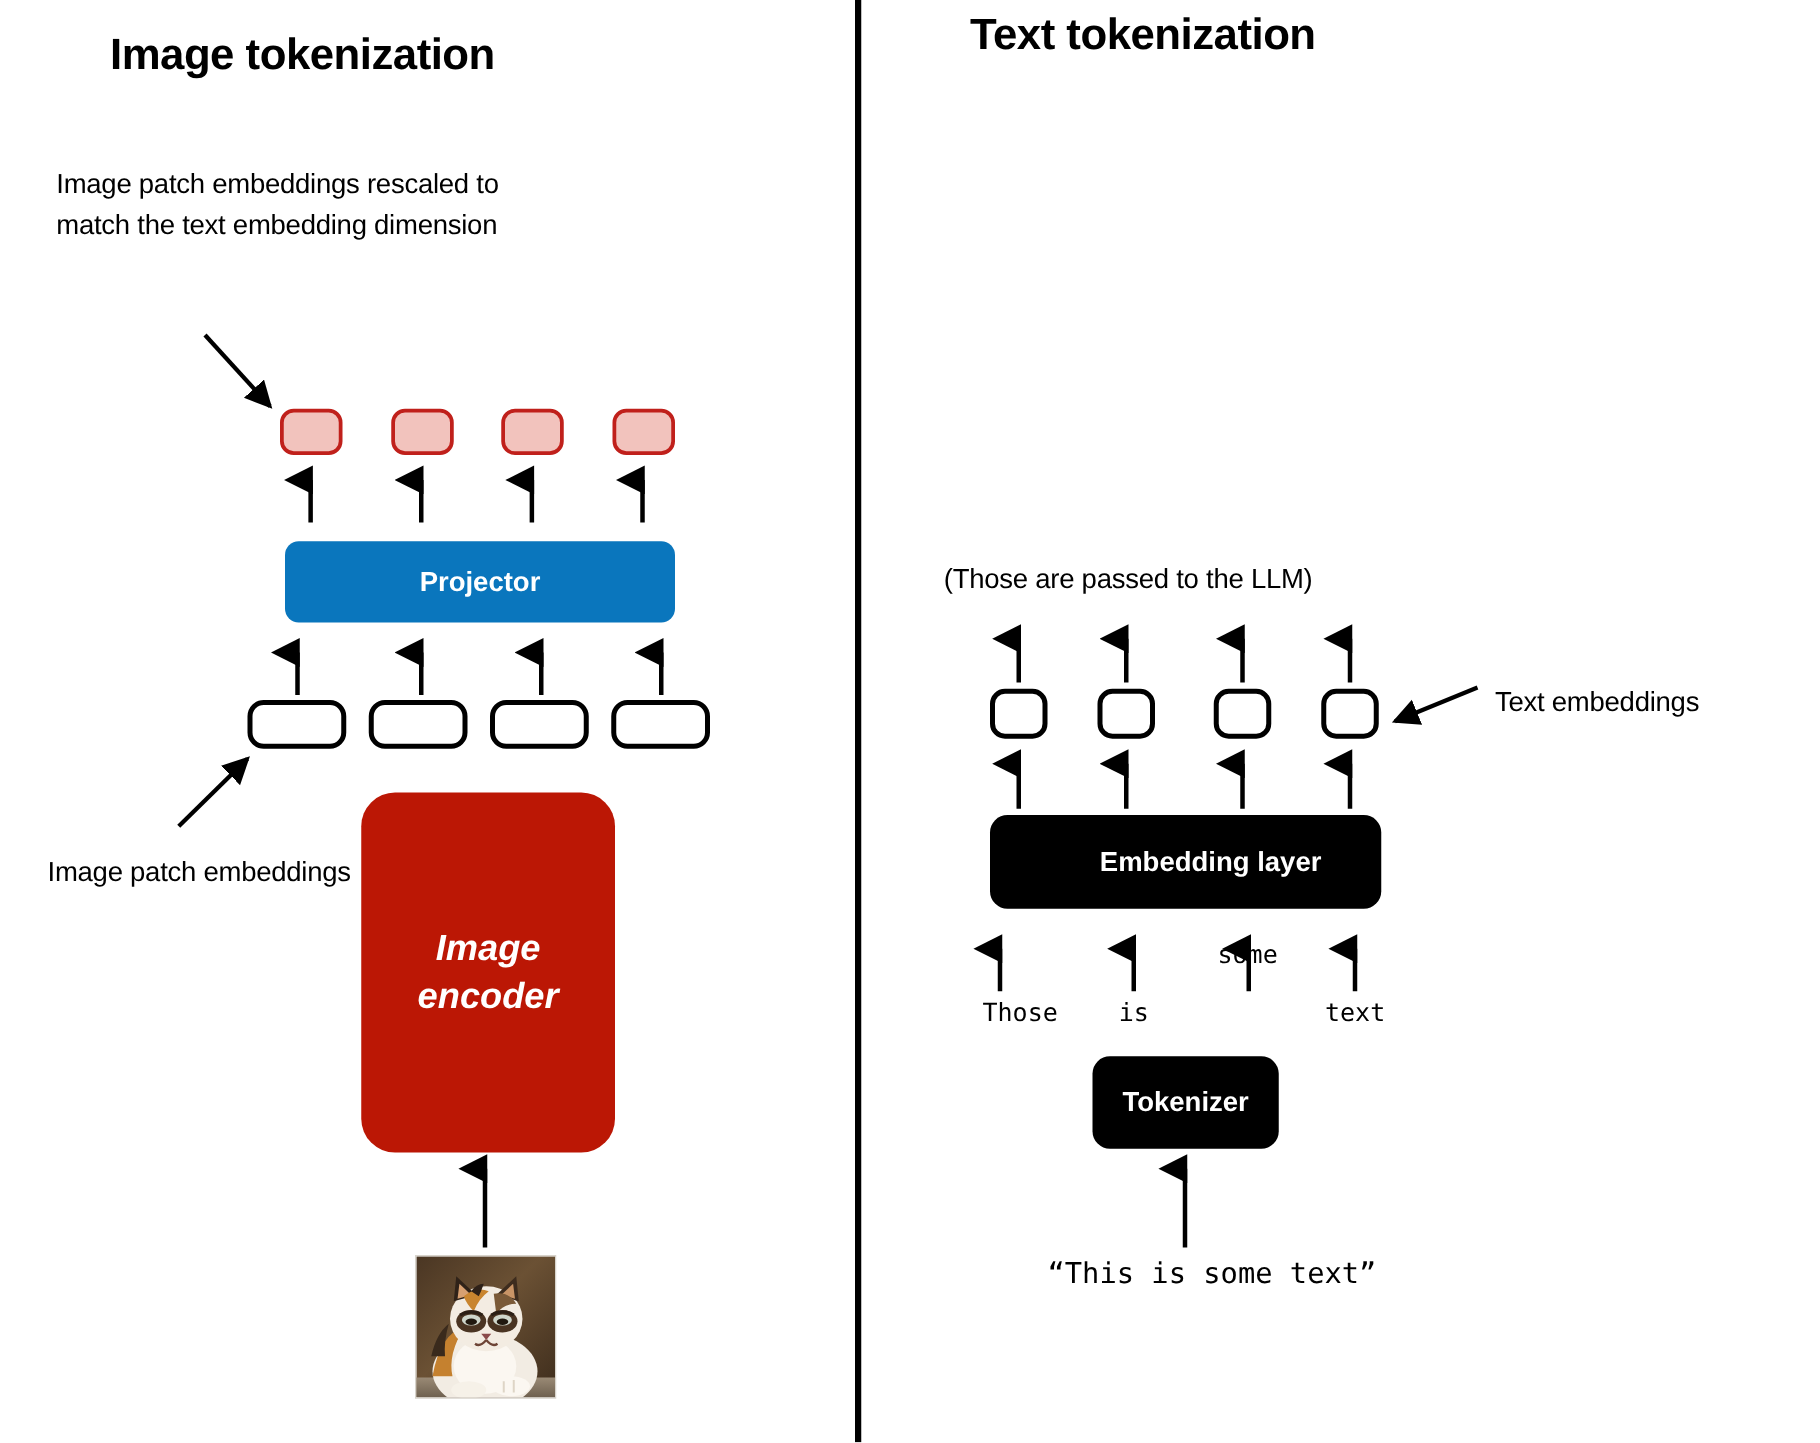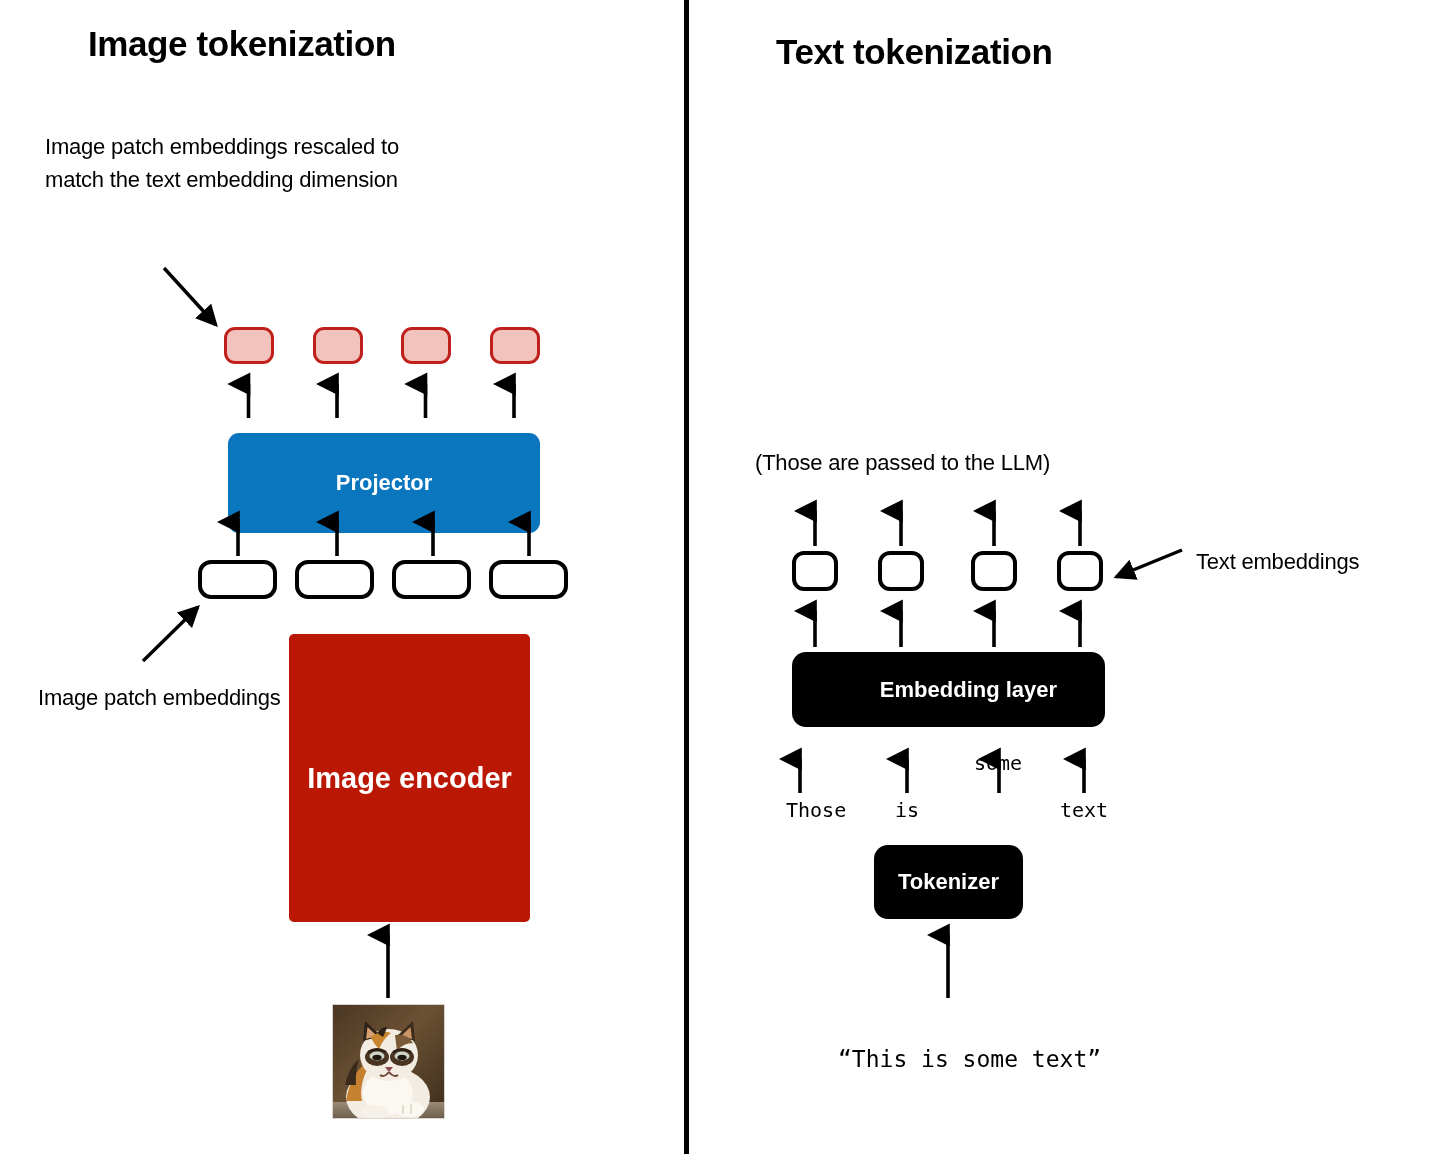--- a/index.html
+++ b/index.html
@@ -31,21 +31,21 @@
 
   
   .panel-title {
     font-size: 35px;
     font-weight: bold;
     color: #000000;
     letter-spacing: -0.4px;
     white-space: nowrap;
   }
   #title-left  { left: 88px;  top: 24px; }
-  #title-right { left: 776px; top: 32px; }
+  #title-right { left: 776px; top: 8px; }
 
   
   .annot {
     font-size: 22px;
     color: #000000;
     line-height: 33px;
     letter-spacing: -0.2px;
   }
   #annot-rescale   { left: 45px;  top: 130px;  width: 360px; }
   #annot-patch     { left: 38px;  top: 681px;  width: 260px; }
@@ -96,32 +96,33 @@
     display: flex;
     align-items: center;
     justify-content: center;
     color: #ffffff;
     font-weight: bold;
     box-sizing: border-box;
     text-align: center;
   }
   #projector-block {
     left: 228px; top: 433px;
-    width: 312px; height: 100px;
+    width: 312px; height: 65px;
     background: #0a76bd;
     border-radius: 11px;
     font-size: 22px;
   }
   #encoder-block {
     left: 289px; top: 634px;
-    width: 241px; height: 288px;
+    width: 203px; height: 288px;
     background: #bb1705;
-    border-radius: 5px;
+    border-radius: 27px;
     font-size: 29px;
     line-height: 38px;
+    font-style: italic;
   }
   #embedlayer-block {
     left: 792px; top: 652px;
     width: 313px; height: 75px;
     background: #000000;
     border-radius: 14px;
     font-size: 22px;
     padding-left: 40px;
   }
   #tokenizer-block {
@@ -314,15 +315,15 @@
   <div class="abs mono" style="left:895px; top:798px;">is</div>
   <div class="abs mono" style="left:974px; top:751px;">some</div>
   <div class="abs mono" style="left:1060px; top:798px;">text</div>
 
   <div class="abs block" id="tokenizer-block">Tokenizer</div>
 
   <svg class="abs arrow-svg" style="left:930px; top:928px;" width="40" height="72">
     <line x1="18" y1="70" x2="18" y2="7" stroke="#000000" stroke-width="3.6" marker-end="url(#ah-up)"></line>
   </svg>
 
-  <div class="abs mono-big" style="left:838px; top:1006px;margin-top:40px;">“This is some text”</div>
+  <div class="abs mono-big" style="left:838px; top:1006px;">“This is some text”</div>
 
 </div>
 
 </body></html>

